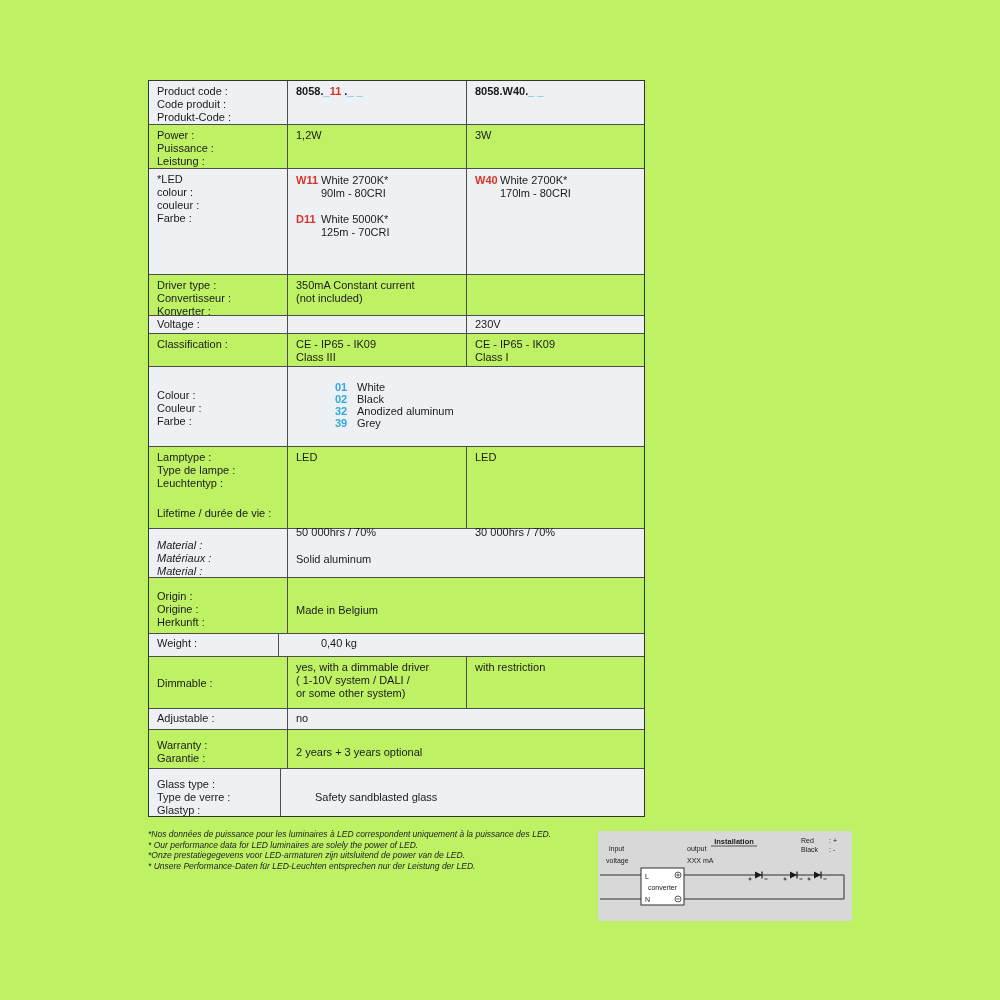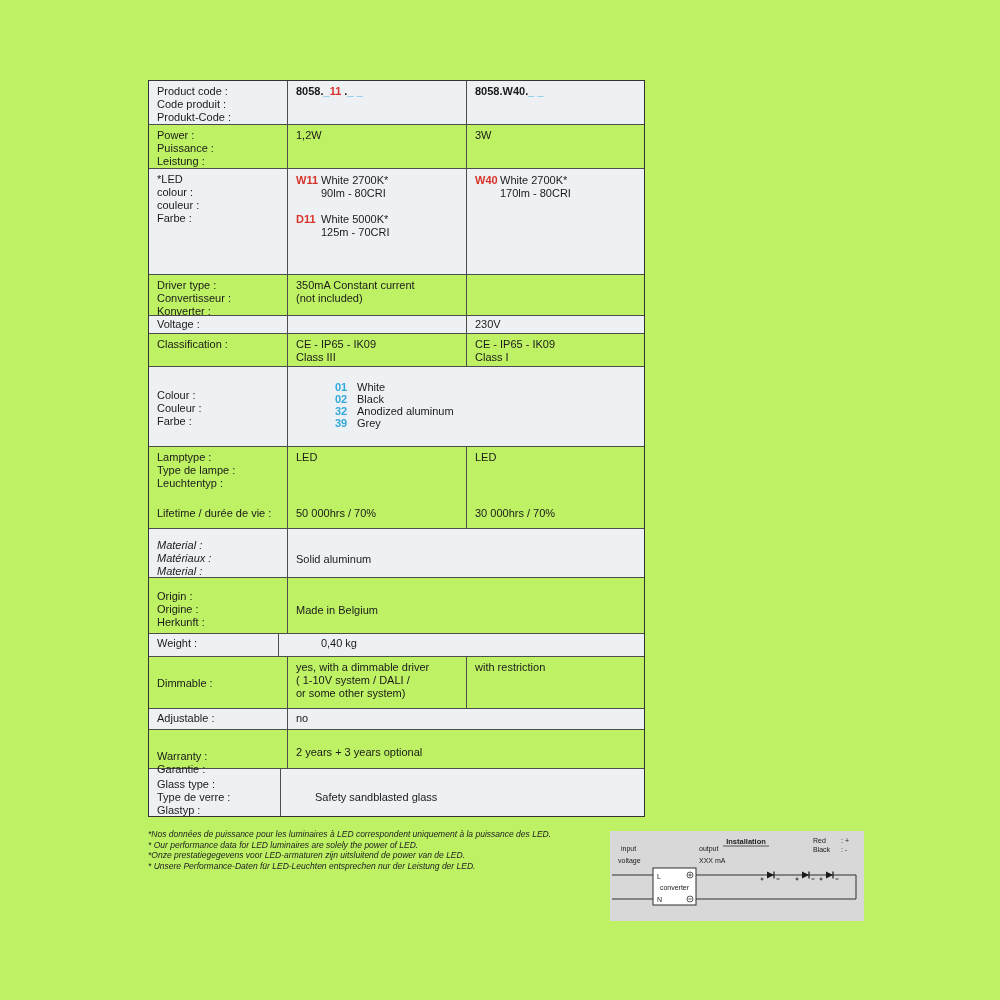--- a/index.html
+++ b/index.html
@@ -28,33 +28,33 @@
   .r-driver{height:41px;}   .r-voltage{height:18px;} .r-class{height:33px;}
   .r-colour{height:80px;}   .r-lamp{height:82px;}    .r-material{height:49px;}
   .r-origin{height:56px;}   .r-weight{height:23px;gap:34px;}  .r-dimm{height:52px;}
   .r-adjust{height:21px;}   .r-warranty{height:39px;}.r-glass{height:48px;gap:26px;}
   .r-voltage .lbl,.r-voltage .cell{padding-top:2px;}
   .r-weight .lbl,.r-weight .span2{padding-top:3px;}
   .r-adjust .lbl,.r-adjust .span2{padding-top:3px;}
   .r-colour .lbl{padding-top:22px;}
   .r-colour .span2{padding-top:14px;line-height:12px;}
   .r-lamp .lifetime-lbl{margin-top:17px;}
-  .r-lamp .lifetime-val{margin-top:43px;}
+  .r-lamp .lifetime-val{margin-top:62px;}
   .r-material .lbl{padding-top:10px;font-style:italic;} .r-material .span2{padding-top:24px;}
   .r-origin .lbl{padding-top:12px;}   .r-origin .span2{padding-top:26px;}
-  .r-warranty .lbl{padding-top:20px;}  .r-warranty .span2{padding-top:16px;}
+  .r-warranty .lbl{padding-top:9px;}  .r-warranty .span2{padding-top:16px;}
   .r-glass .lbl{padding-top:9px;}     .r-glass .span2{padding-top:22px;}
   .r-dimm .lbl{padding-top:20px;}
   .r-led .cell{padding-top:5px;}
   
   .footnotes{position:absolute;left:148px;top:829px;font-size:8.5px;
              line-height:10.5px;font-style:italic;color:#222;}
   
   .diagram{position:absolute;left:598px;top:831px;width:254px;height:90px;
-           background:#d8d8d8;margin-left:12px;}
+           background:#d8d8d8;}
 </style>
 </head>
 <body>
 
 <div id="canvas">
 
   <div class="sheet">
 
     <div class="row alt r-product">
       <div class="lbl">

